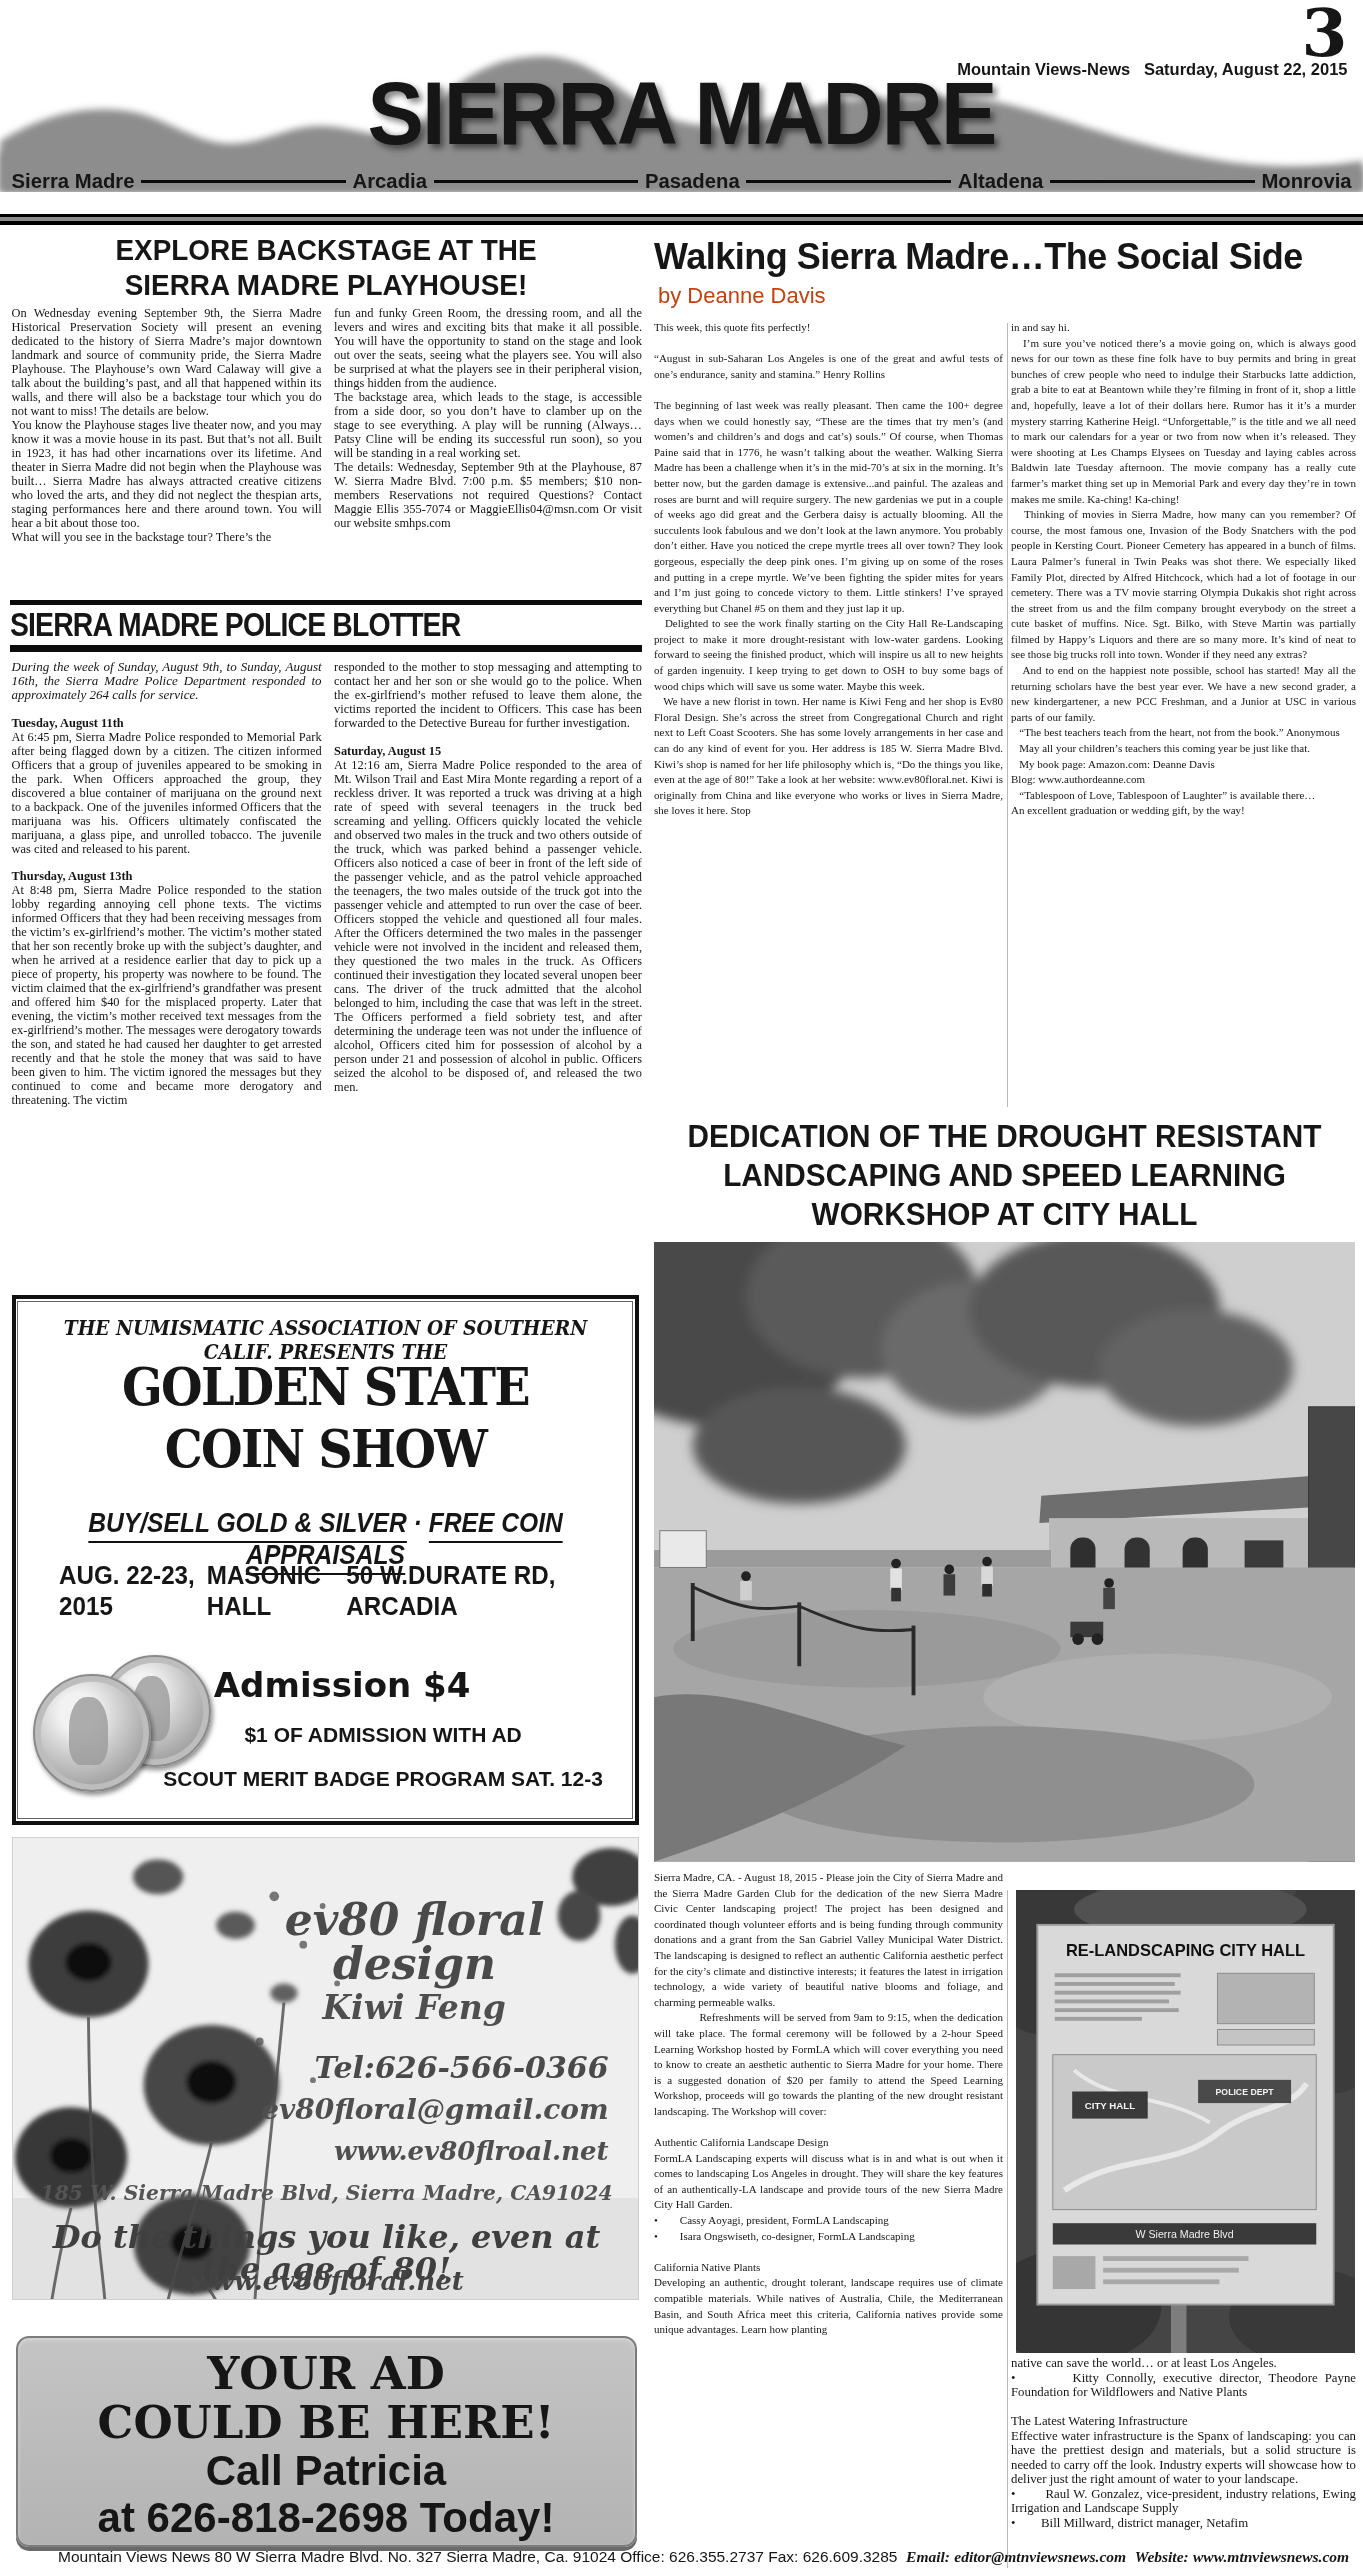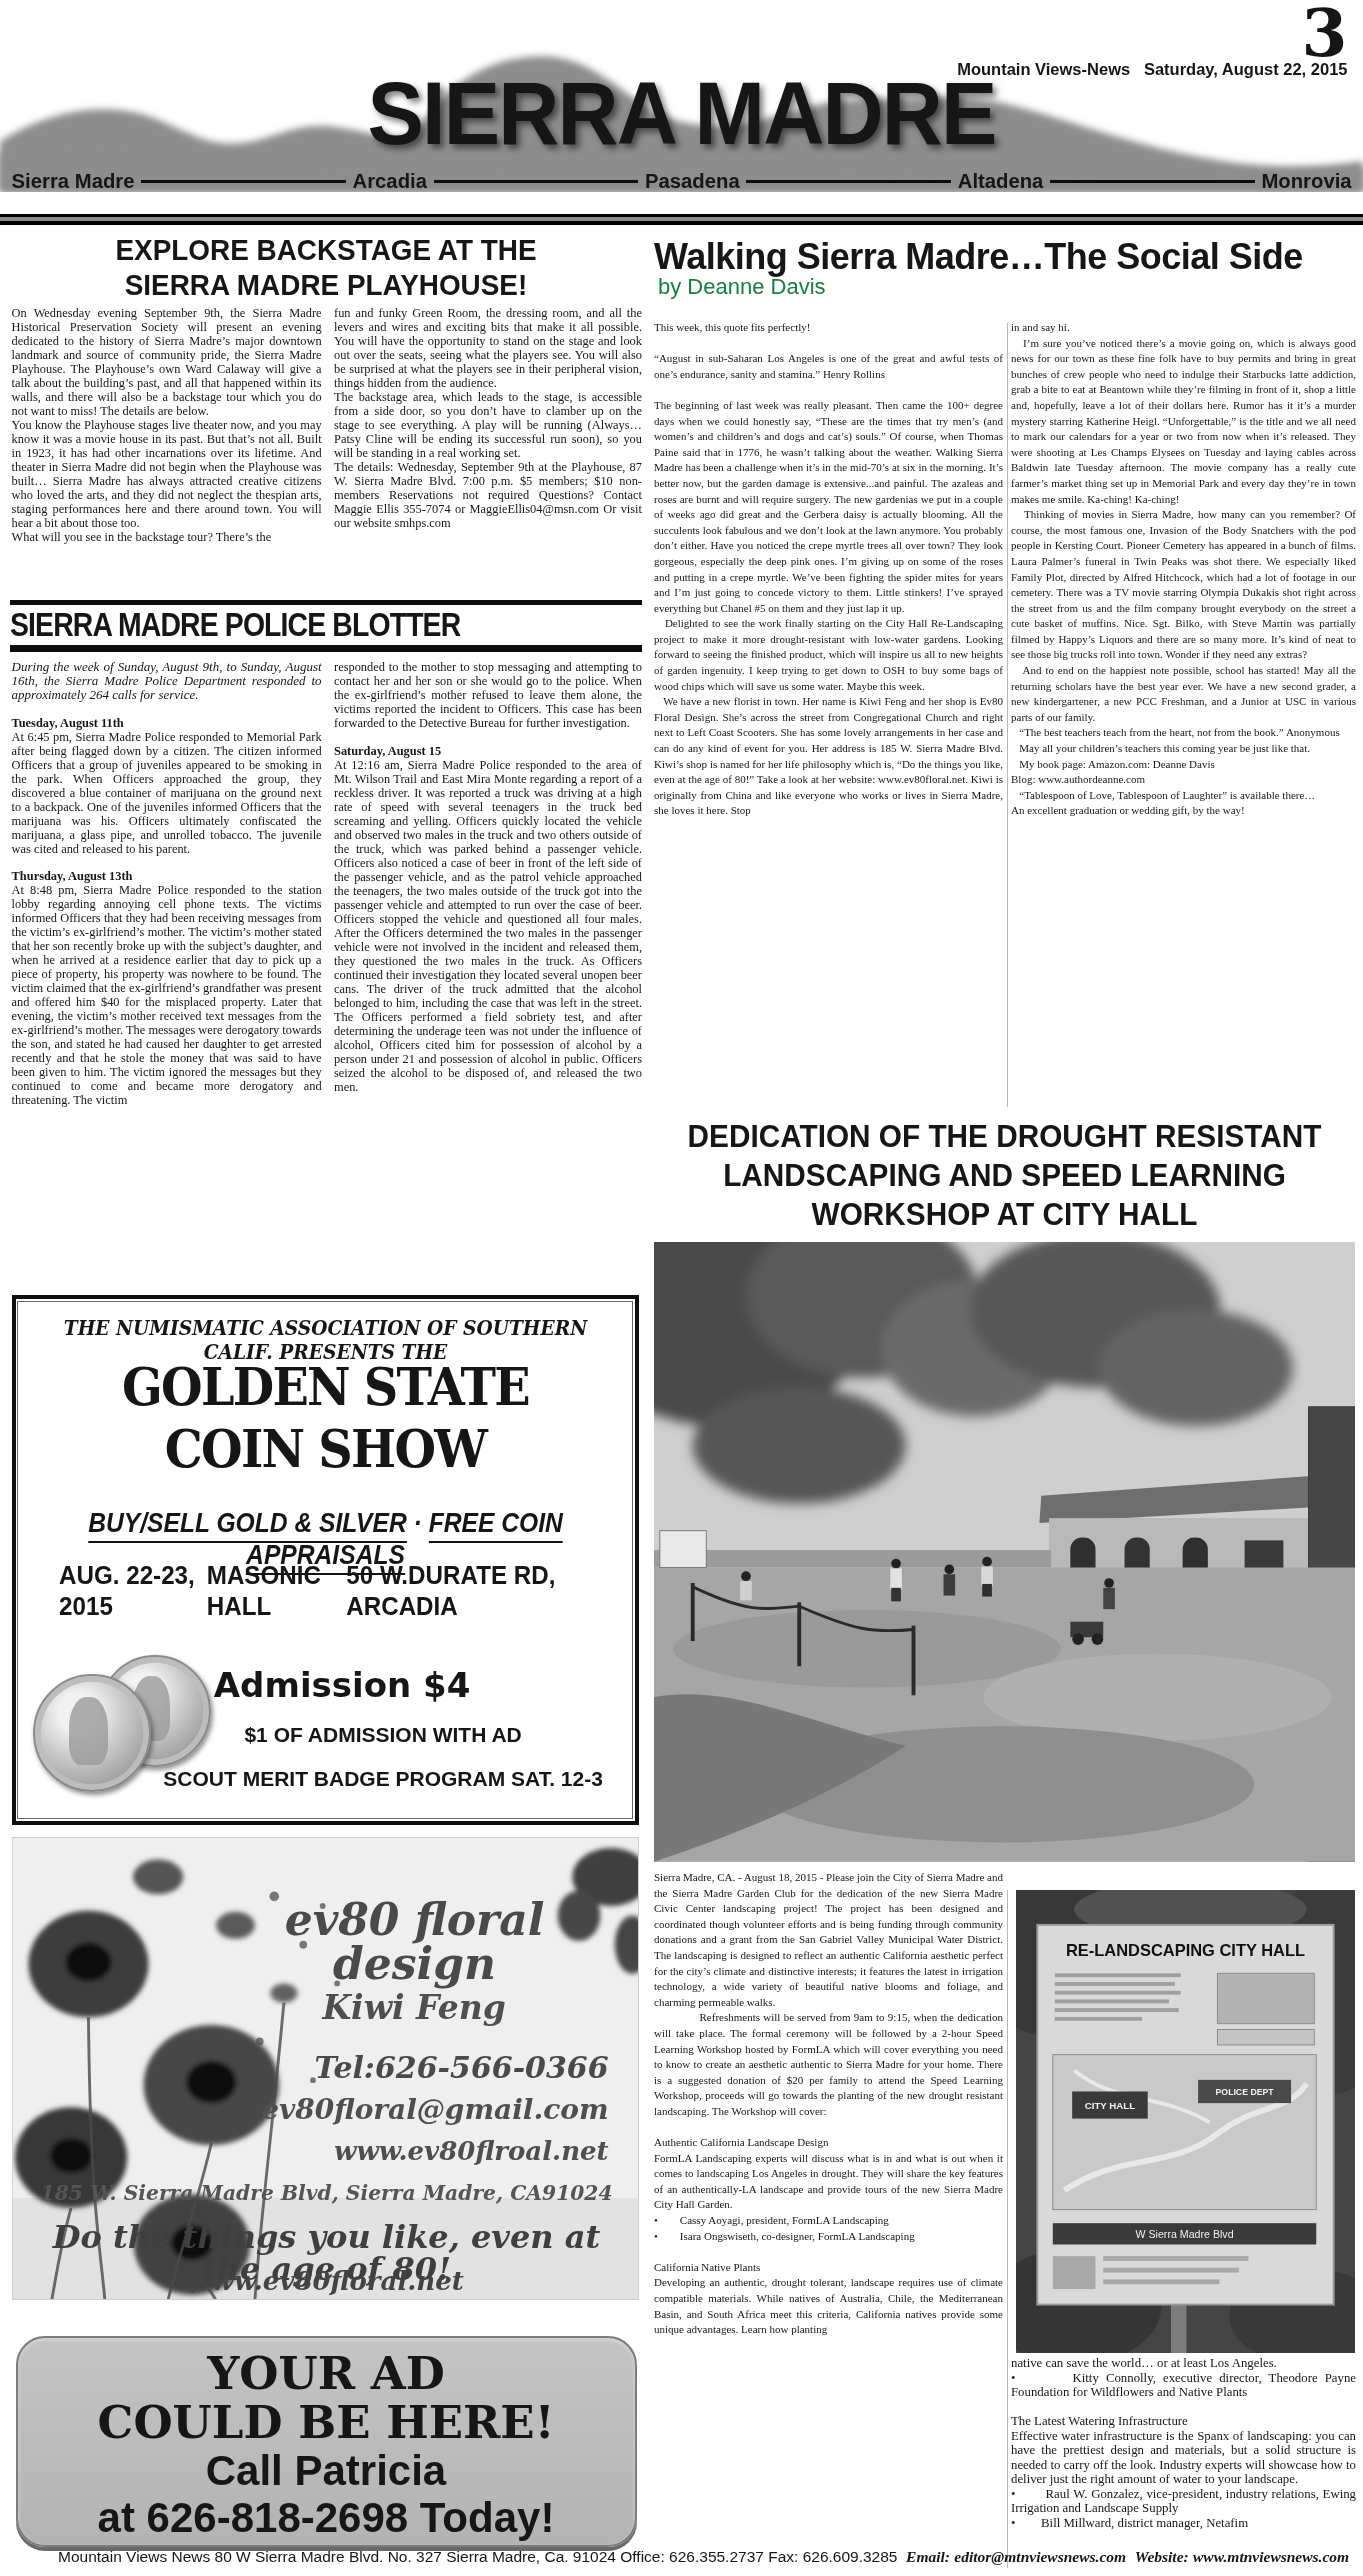--- a/index.html
+++ b/index.html
@@ -59,21 +59,21 @@
   .blot-col2 { top:660px; left:334px; width:308px; }
   .blot-intro { font-style:italic; margin-bottom:13.6px; font-size:13px; }
   .day-head { font-weight:bold; margin-top:13.6px; }
   .day-body { }
 
   
   .walk-title {
     top:236px; left:654px; width:701px;
     font:bold 36px "Liberation Sans", sans-serif; letter-spacing:-0.5px;
   }
-  .walk-byline { top:274px; left:658px; font:22px "Liberation Sans", sans-serif; color:#15803d; }
+  .walk-byline { top:283px; left:658px; font:22px "Liberation Sans", sans-serif; color:#c2410c; }
   .walk-col1 { top:320px; left:654px;  width:349px; }
   .walk-col2 { top:320px; left:1011px; width:345px; }
 
   
   .ded-title {
     top:1117px; left:654px; width:701px; text-align:center;
     font:bold 31px/39px "Liberation Sans", sans-serif;
     transform:scaleX(0.96); transform-origin:center;
   }
   .photo1 { top:1242px; left:654px; width:701px; height:620px; }
@@ -135,21 +135,21 @@
   .fl-email   { position:absolute; top:258px; right:29px; font:bold italic 28px/1 "DejaVu Serif", serif; color:#4f4f4f; }
   .fl-web     { position:absolute; top:300px; right:29px; font:bold italic 26px/1 "DejaVu Serif", serif; color:#4f4f4f; }
   .fl-addr    { position:absolute; top:345px; right:25px; font:bold italic 20.3px/1 "DejaVu Serif", serif; color:#555; }
   .fl-tag     { position:absolute; top:383px; left:19.4px; width:589px; text-align:center; font:bold italic 32px/1 "DejaVu Serif", serif; color:#3f3f3f; }
   .fl-web2    { position:absolute; top:430px; left:19.4px; width:589px; text-align:center; font:bold italic 26px/1 "DejaVu Serif", serif; color:#444; }
   .floral-art { position:absolute; left:0; top:0; width:627px; height:463px; }
 
   
   .your-ad {
     top:2336px; left:15.5px; width:621px; height:211px; box-sizing:border-box;
-    background:linear-gradient(#c4c4c4, #b3b3b3); border:2.9px solid #7c7c7c; border-radius:29px;
+    background:linear-gradient(#c4c4c4, #b3b3b3); border:2.9px solid #7c7c7c; border-radius:13px;
     box-shadow:0 3.9px 0 #6a6a6a, inset 0 1.9px 3.9px #d8d8d8; text-align:center;
   }
   .ya-line1 { margin-top:11.6px;  font:bold 45px/48px "DejaVu Serif", serif; }
   .ya-line2 { font:bold 45px/50px "DejaVu Serif", serif; }
   .ya-line3 { font:bold 42px/46px "Liberation Sans", sans-serif; }
   .ya-line4 { font:bold 42px/48px "Liberation Sans", sans-serif;text-align:center; }
 
   
   .footer { top:2548px; left:58px; width:1288px; font:15.5px "Liberation Sans", sans-serif; white-space:nowrap; }
   .footer .it { font:bold italic 15.5px "Liberation Serif", serif; }

